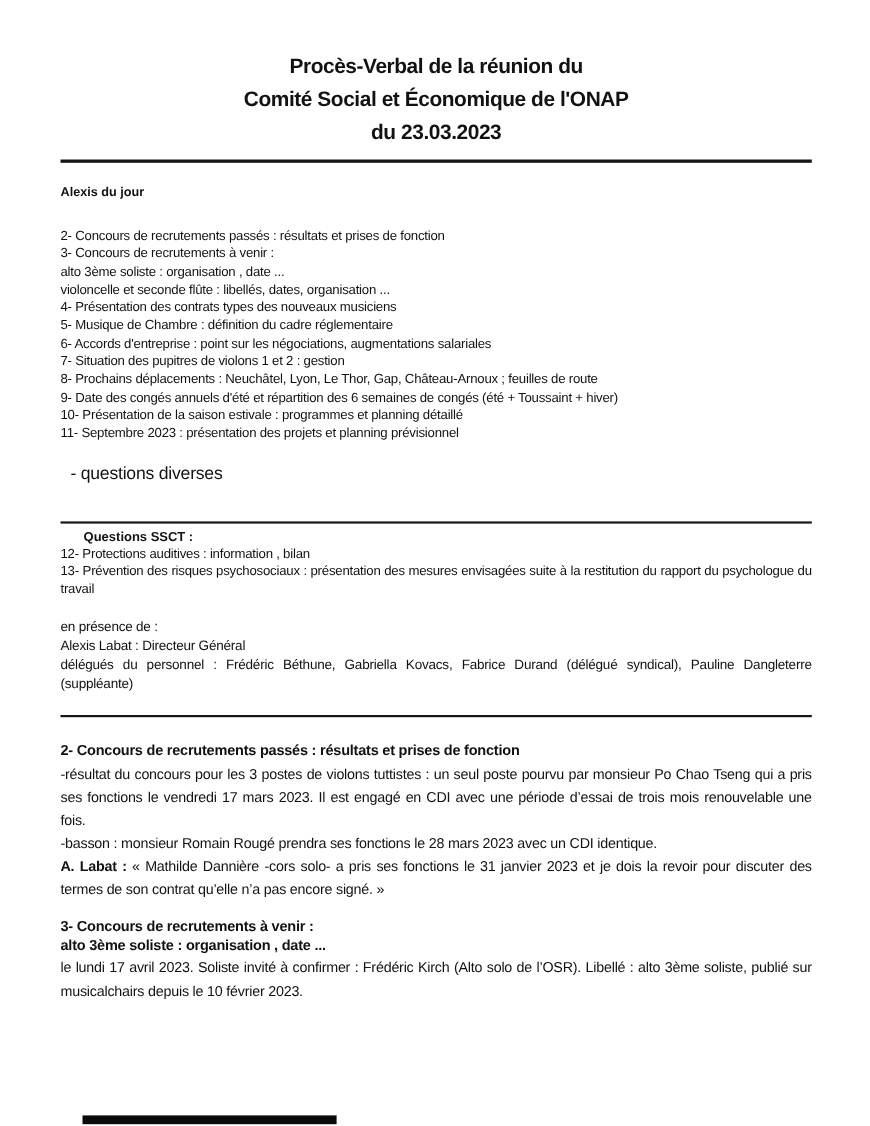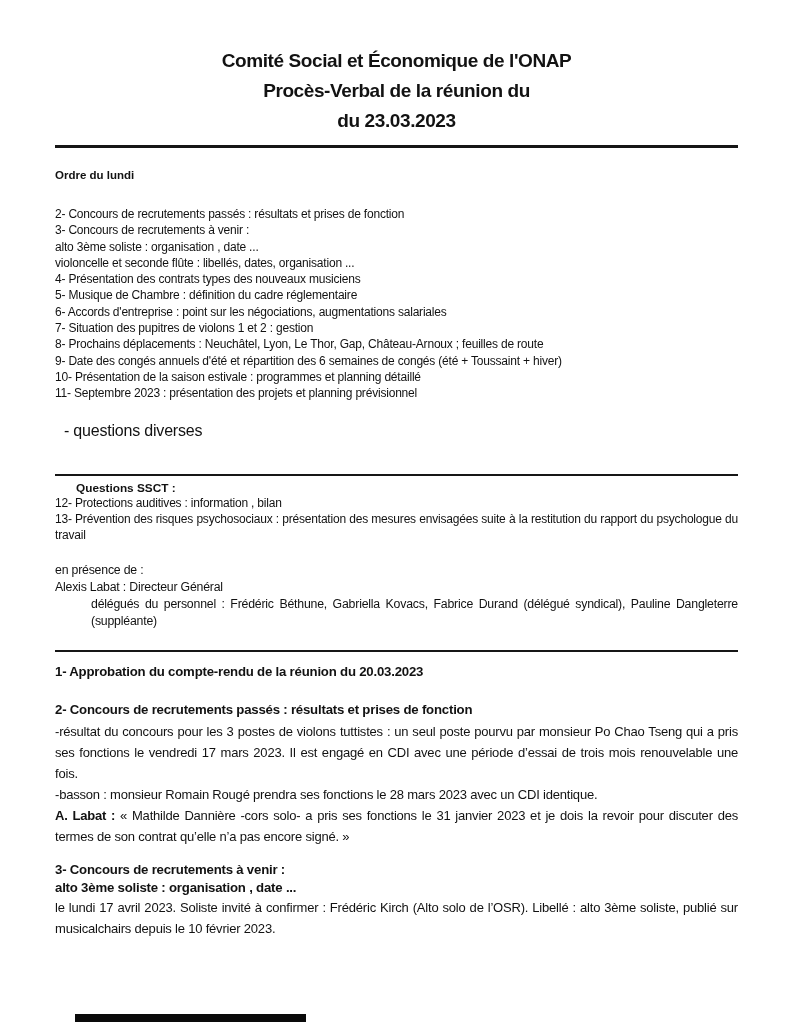--- a/index.html
+++ b/index.html
@@ -65,21 +65,21 @@
     letter-spacing: -0.2px;
   }
   .ssct-item.just { text-align: justify; }
 
   .presence {
     margin-top: 19px;
     font-size: 12.3px;
     line-height: 17px;
     letter-spacing: -0.2px;
   }
-  .presence .just { text-align: justify; margin-left: 36px; }
+  .presence .just { text-align: justify; }
 
   .section { letter-spacing: -0.2px; }
   .section-heading {
     font-weight: bold;
     font-size: 13.2px;
     line-height: 17px;
   }
   .section-body {
     font-size: 13px;
     line-height: 21px;
@@ -102,28 +102,28 @@
     width: 231px; height: 8px;
     background: #0a0a0a;
   }
 </style>
 </head>
 <body>
 
 <div class="page">
 
   <div class="title-block">
+    <div>Procès-Verbal de la réunion du</div>
     <div>Comité Social et Économique de l'ONAP</div>
-    <div>Procès-Verbal de la réunion du</div>
     <div>du 23.03.2023</div>
   </div>
 
   <hr class="rule r1">
 
-  <div class="ordre-heading">Ordre du lundi</div>
+  <div class="ordre-heading">Alexis du jour</div>
 
   <div class="agenda-list">
     <div class="agenda-item">2- Concours de recrutements passés : résultats et prises de fonction</div>
     <div class="agenda-item">3- Concours de recrutements à venir :</div>
     <div class="agenda-item">alto 3ème soliste : organisation , date ...</div>
     <div class="agenda-item">violoncelle et seconde flûte : libellés, dates, organisation ...</div>
     <div class="agenda-item">4- Présentation des contrats types des nouveaux musiciens</div>
     <div class="agenda-item">5- Musique de Chambre : définition du cadre réglementaire</div>
     <div class="agenda-item">6- Accords d'entreprise : point sur les négociations, augmentations salariales</div>
     <div class="agenda-item">7- Situation des pupitres de violons 1 et 2 : gestion</div>
@@ -146,21 +146,20 @@
 
   <div class="presence">
     <div>en présence de :</div>
     <div>Alexis Labat : Directeur Général</div>
     <div class="just">délégués du personnel : Frédéric Béthune, Gabriella Kovacs, Fabrice Durand (délégué syndical), Pauline Dangleterre (suppléante)</div>
   </div>
 
   <hr class="rule thin r3">
 
   <div class="section s1">
-    <div class="section-heading">1- Approbation du compte-rendu de la réunion du 20.03.2023</div>
   </div>
 
   <div class="section s2">
     <div class="section-heading">2- Concours de recrutements passés : résultats et prises de fonction</div>
     <div class="section-body">-résultat du concours pour les 3 postes de violons tuttistes : un seul poste pourvu par monsieur Po Chao Tseng qui a pris ses fonctions le vendredi 17 mars 2023. Il est engagé en CDI avec une période d’essai de trois mois renouvelable une fois.</div>
     <div class="section-body">-basson : monsieur Romain Rougé prendra ses fonctions le 28 mars 2023 avec un CDI identique.</div>
     <div class="section-body"><span class="speaker">A. Labat :</span> <span>« Mathilde Dannière -cors solo- a pris ses fonctions le 31 janvier 2023 et je dois la revoir pour discuter des termes de son contrat qu’elle n’a pas encore signé. »</span></div>
   </div>
 
   <div class="section s3">

